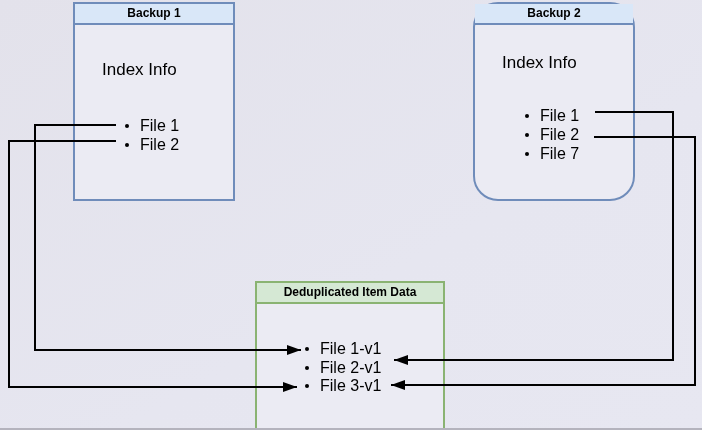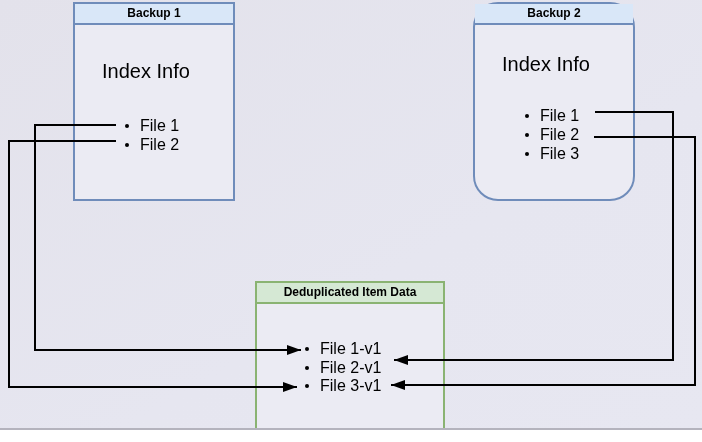--- a/index.html
+++ b/index.html
@@ -34,21 +34,21 @@
   .node.green { border-color: #8ab372; }
   .node.green .node-header { background: #d5e8d4; border-color: #8ab372; }
 
   #backup1 { left: 73px;  top: 2px;   width: 162px; height: 199px; }
   #backup2 { left: 473px; top: 2px;   width: 162px; height: 199px; border-radius: 25px; }
   #dedup   { left: 255px; top: 281px; width: 190px; height: 158px; }
 
   .section-label {
     position: absolute;
     left: 27px;
-    font-size: 20px;
+    font-size: 17px;
     white-space: nowrap;
   }
   #backup1 .section-label { top: 56px; }
   #backup2 .section-label { top: 49px; }
 
   .file-list { position: absolute; }
   #backup1 .file-list { left: 50px; top: 112px; }
   #backup2 .file-list { left: 50px; top: 102px; }
   #dedup   .file-list { left: 48px; top: 57px; }
 
@@ -112,21 +112,21 @@
       <div class="file-row">
         <span class="dot"></span>
         <span>File 1</span>
       </div>
       <div class="file-row">
         <span class="dot"></span>
         <span>File 2</span>
       </div>
       <div class="file-row">
         <span class="dot"></span>
-        <span>File 3</span>
+        <span>File 7</span>
       </div>
     </div>
   </div>
 
   <div class="node green" id="dedup">
     <div class="node-header">Deduplicated Item Data</div>
     <div class="file-list">
       <div class="file-row">
         <span class="dot"></span>
         <span>File 1-v1</span>

